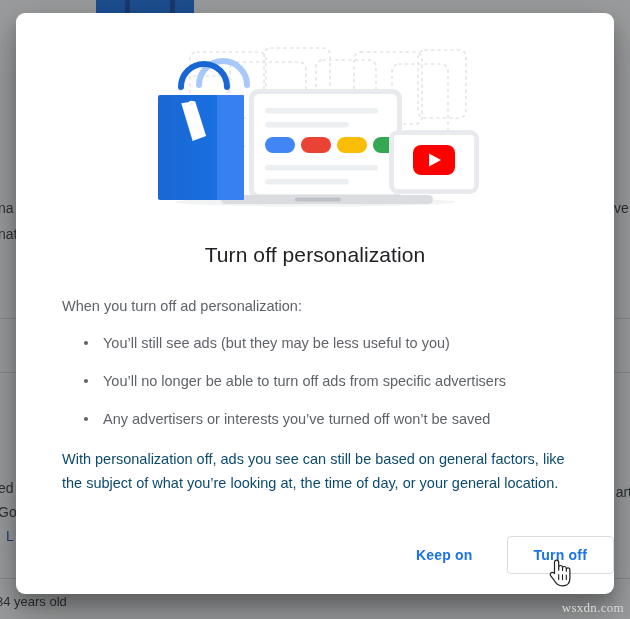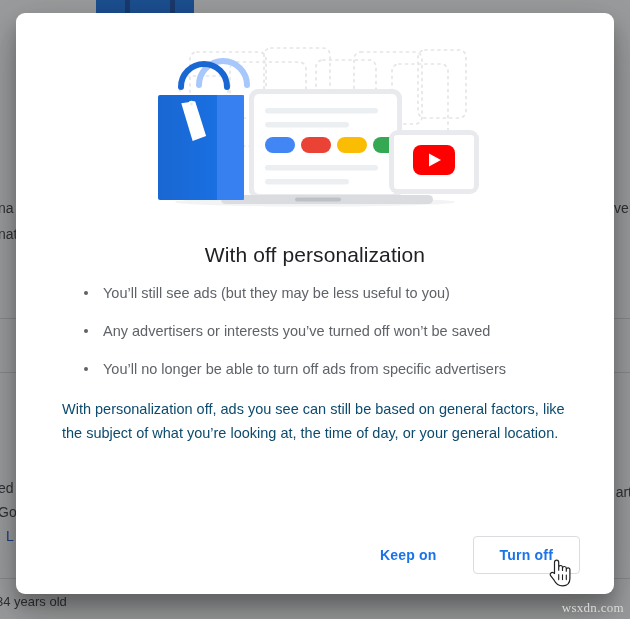--- a/index.html
+++ b/index.html
@@ -153,41 +153,40 @@
   
   #actions {
     position: absolute;
     left: 0;
     right: 0;
     bottom: 0;
     height: 78px;
     display: flex;
     align-items: center;
     justify-content: flex-end;
-    padding-right: 34px;
     box-sizing: border-box;
-    gap: 0;
+    gap: 6px;
   }
   .btn {
     font-family: "Liberation Sans", sans-serif;
     font-size: 14px;
     font-weight: bold;
     color: #1a73e8;
     background: transparent;
     border: none;
     border-radius: 4px;
     padding: 10px 18px;
     cursor: pointer;
     letter-spacing: 0.2px;
   }
   .btn.outlined {
     border: 1px solid #dadce0;
     background: #ffffff;
     padding: 10px 26px;
-    margin-left: 18px;
+    margin-left: 10px;
   }
 
   
   #cursor {
     position: absolute;
     left: 546px;
     top: 557px;
     width: 26px;
     height: 30px;
     pointer-events: none;
@@ -291,25 +290,26 @@
       <g>
         <rect x="264" y="98" width="90" height="64" rx="9" fill="#e8eaed"></rect>
         <rect x="269" y="103" width="80" height="54" rx="3" fill="#ffffff"></rect>
         <rect x="288" y="113" width="42" height="30" rx="8" fill="#ff0000"></rect>
         <path d="M304 121.5 l12 6.5 l-12 6.5 z" fill="#ffffff"></path>
       </g>
     </svg>
   </div>
 
   <div id="content">
-    <h1 id="title">With off personalization</h1>
+    <h1 id="title">Turn off personalization</h1>
+    <p id="intro">When you turn off ad personalization:</p>
     <ul id="bullets">
       <li>You’ll still see ads (but they may be less useful to you)</li>
+      <li>You’ll no longer be able to turn off ads from specific advertisers</li>
       <li>Any advertisers or interests you’ve turned off won’t be saved</li>
-      <li>You’ll no longer be able to turn off ads from specific advertisers</li>
     </ul>
     <p id="closing">With personalization off, ads you see can still be based on general factors, like the subject of what you’re looking at, the time of day, or your general location.</p>
   </div>
 
   <div id="actions">
     <button class="btn">Keep on</button>
     <button class="btn outlined">Turn off</button>
   </div>
 </div>
 

